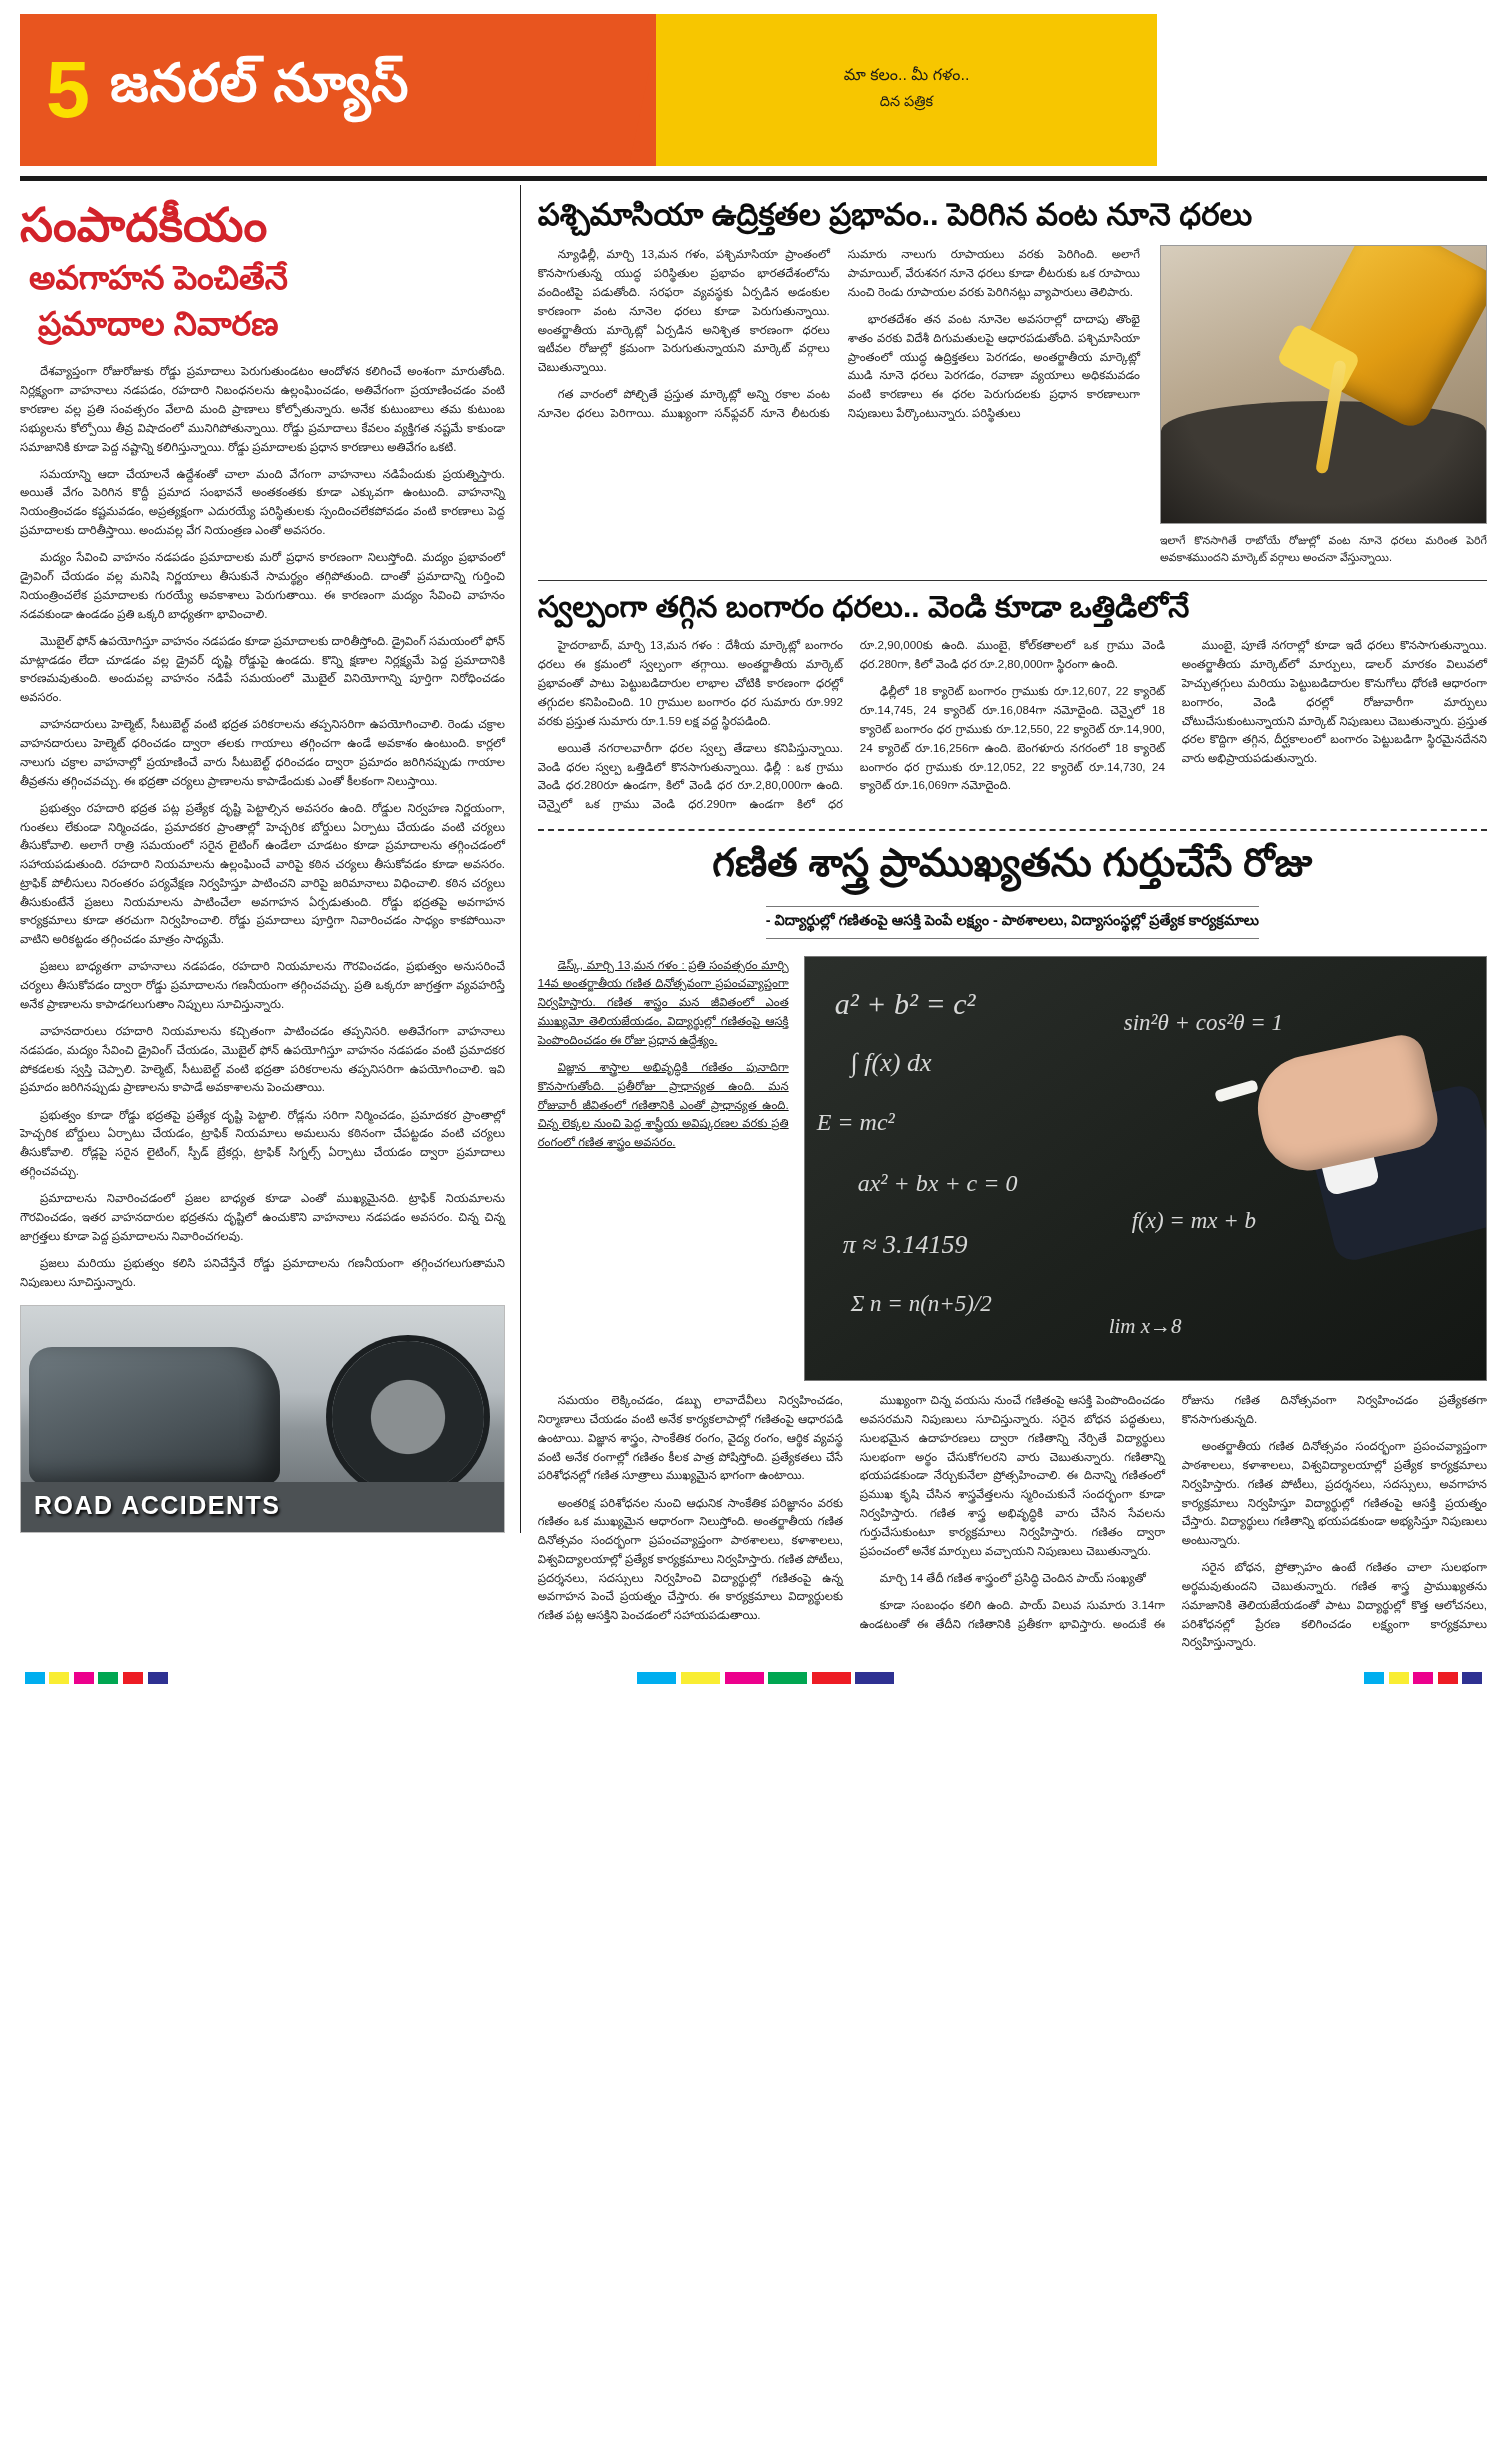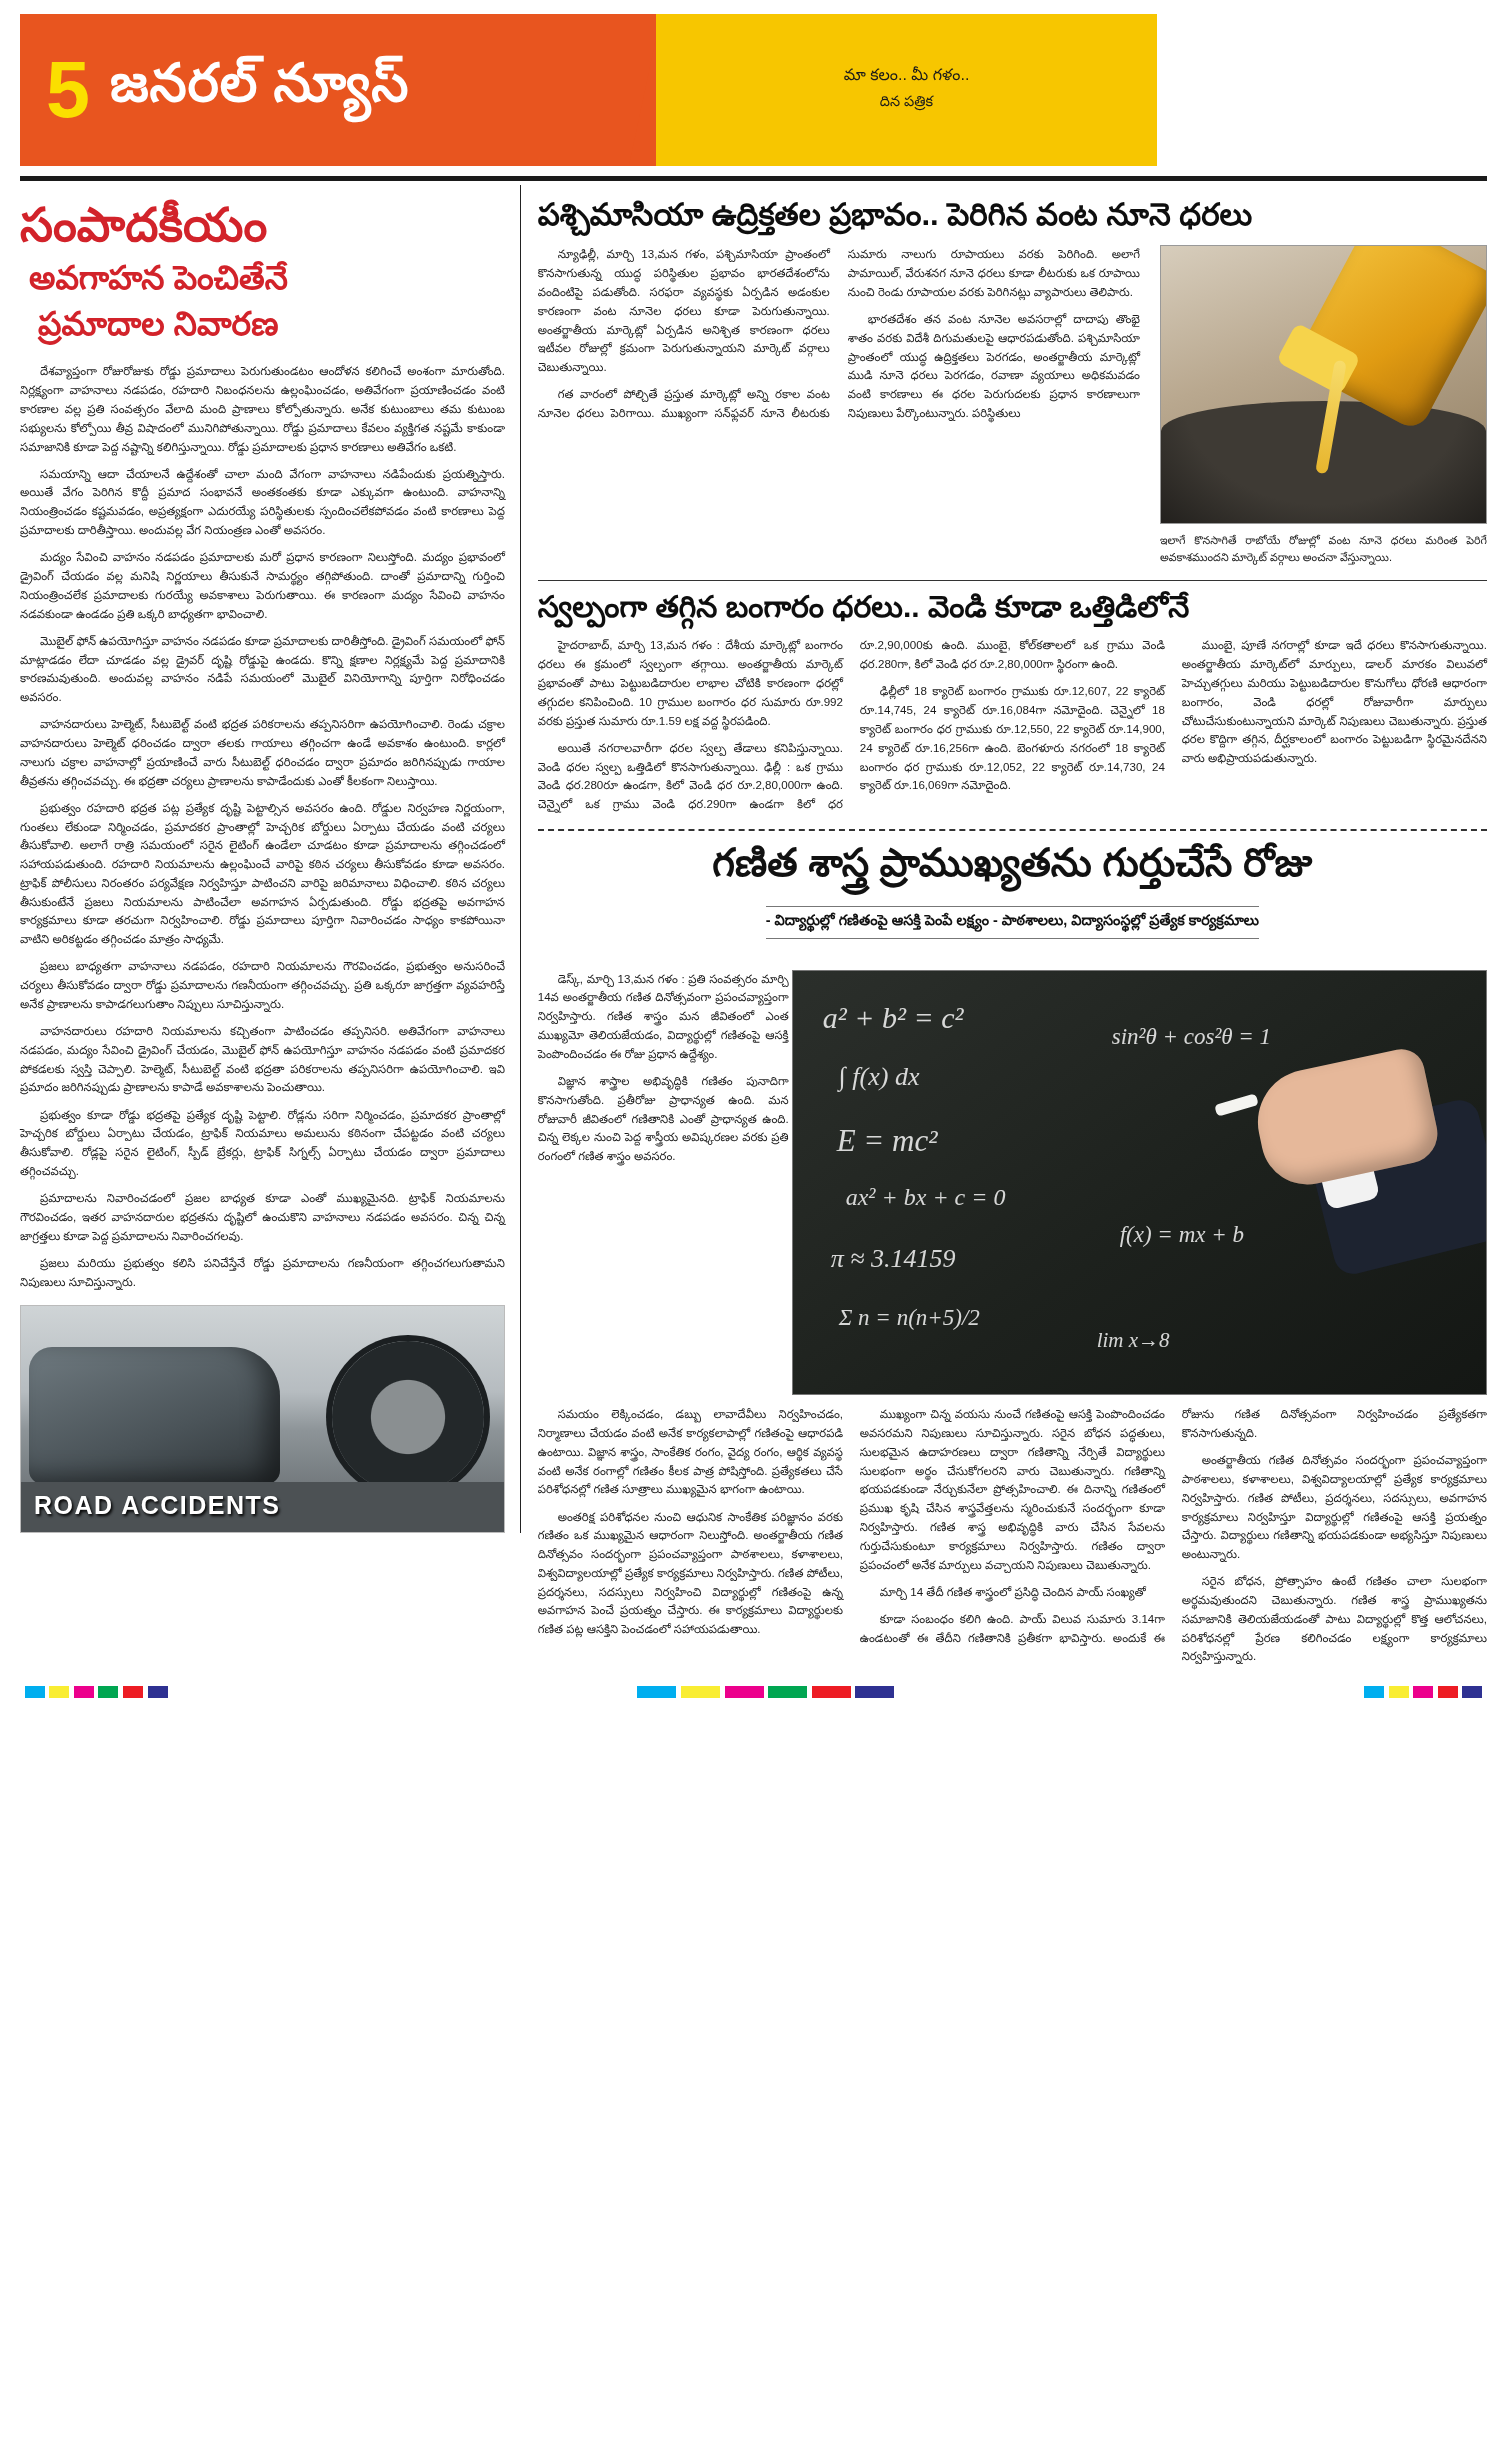--- a/index.html
+++ b/index.html
@@ -137,21 +137,21 @@
   }
   .photo-board .cuff {
     position:absolute; right:114px; top:158px; width:53px; height:76px; background:#f2f2f2;
     border-radius:10.6px; transform:rotate(-14deg);
   }
   .photo-board .chalkstick {
     position:absolute; right:228px; top:128px; width:43px; height:12px; background:#f4f4f0;
     border-radius:4.6px; transform:rotate(-16deg);
   }
 
-  .story3 { display:flex; gap:3px; margin-top:19px; }
+  .story3 { display:flex; gap:15px; margin-top:5px;text-decoration:underline; }
   .story3 .c1 { flex:0 0 251px; }
   .story3 .c2 { flex:1 1 auto; }
 
   
   .footer-bars { display:flex; justify-content:space-between; align-items:center; margin:20px 0 13.7px 0; padding:0 4.6px; }
   .bar-group { display:flex; gap:4.6px; }
   .bar { width:20px; height:12px; }
   .swatch-wide { width:39px; height:12px; }
 </style>
 </head>
@@ -245,21 +245,21 @@
 
         <div class="story3">
           <div class="c1 body-text">
             <p>డెస్క్, మార్చి 13,మన గళం : ప్రతి సంవత్సరం మార్చి 14వ అంతర్జాతీయ గణిత దినోత్సవంగా ప్రపంచవ్యాప్తంగా నిర్వహిస్తారు. గణిత శాస్త్రం మన జీవితంలో ఎంత ముఖ్యమో తెలియజేయడం, విద్యార్థుల్లో గణితంపై ఆసక్తి పెంపొందించడం ఈ రోజు ప్రధాన ఉద్దేశ్యం.</p>
             <p>విజ్ఞాన శాస్త్రాల అభివృద్ధికి గణితం పునాదిగా కొనసాగుతోంది. ప్రతీరోజు ప్రాధాన్యత ఉంది. మన రోజువారీ జీవితంలో గణితానికి ఎంతో ప్రాధాన్యత ఉంది. చిన్న లెక్కల నుంచి పెద్ద శాస్త్రీయ అవిష్కరణల వరకు ప్రతి రంగంలో గణిత శాస్త్రం అవసరం.</p>
           </div>
           <div class="c2">
             <div class="photo photo-board">
               <div class="chalk" style="left:30px;top:30px;font-size:30px;">a² + b² = c²</div>
               <div class="chalk" style="left:46px;top:91px;font-size:26px;">∫ f(x) dx</div>
-              <div class="chalk" style="left:44px;top:152px;font-size:31px;">E = mc²</div>
+              <div class="chalk" style="left:12px;top:152px;font-size:24px;">E = mc²</div>
               <div class="chalk" style="left:53px;top:213px;font-size:24px;">ax² + bx + c = 0</div>
               <div class="chalk" style="left:38px;top:273px;font-size:26px;">π ≈ 3.14159</div>
               <div class="chalk" style="left:46px;top:334px;font-size:23px;">Σ n = n(n+5)/2</div>
               <div class="chalk" style="left:319px;top:53px;font-size:23px;">sin²θ + cos²θ = 1</div>
               <div class="chalk" style="left:327px;top:251px;font-size:23px;">f(x) = mx + b</div>
               <div class="chalk" style="left:304px;top:357px;font-size:21px;">lim x→8</div>
               <div class="sleeve"></div>
               <div class="cuff"></div>
               <div class="hand"></div>
               <div class="chalkstick"></div>

